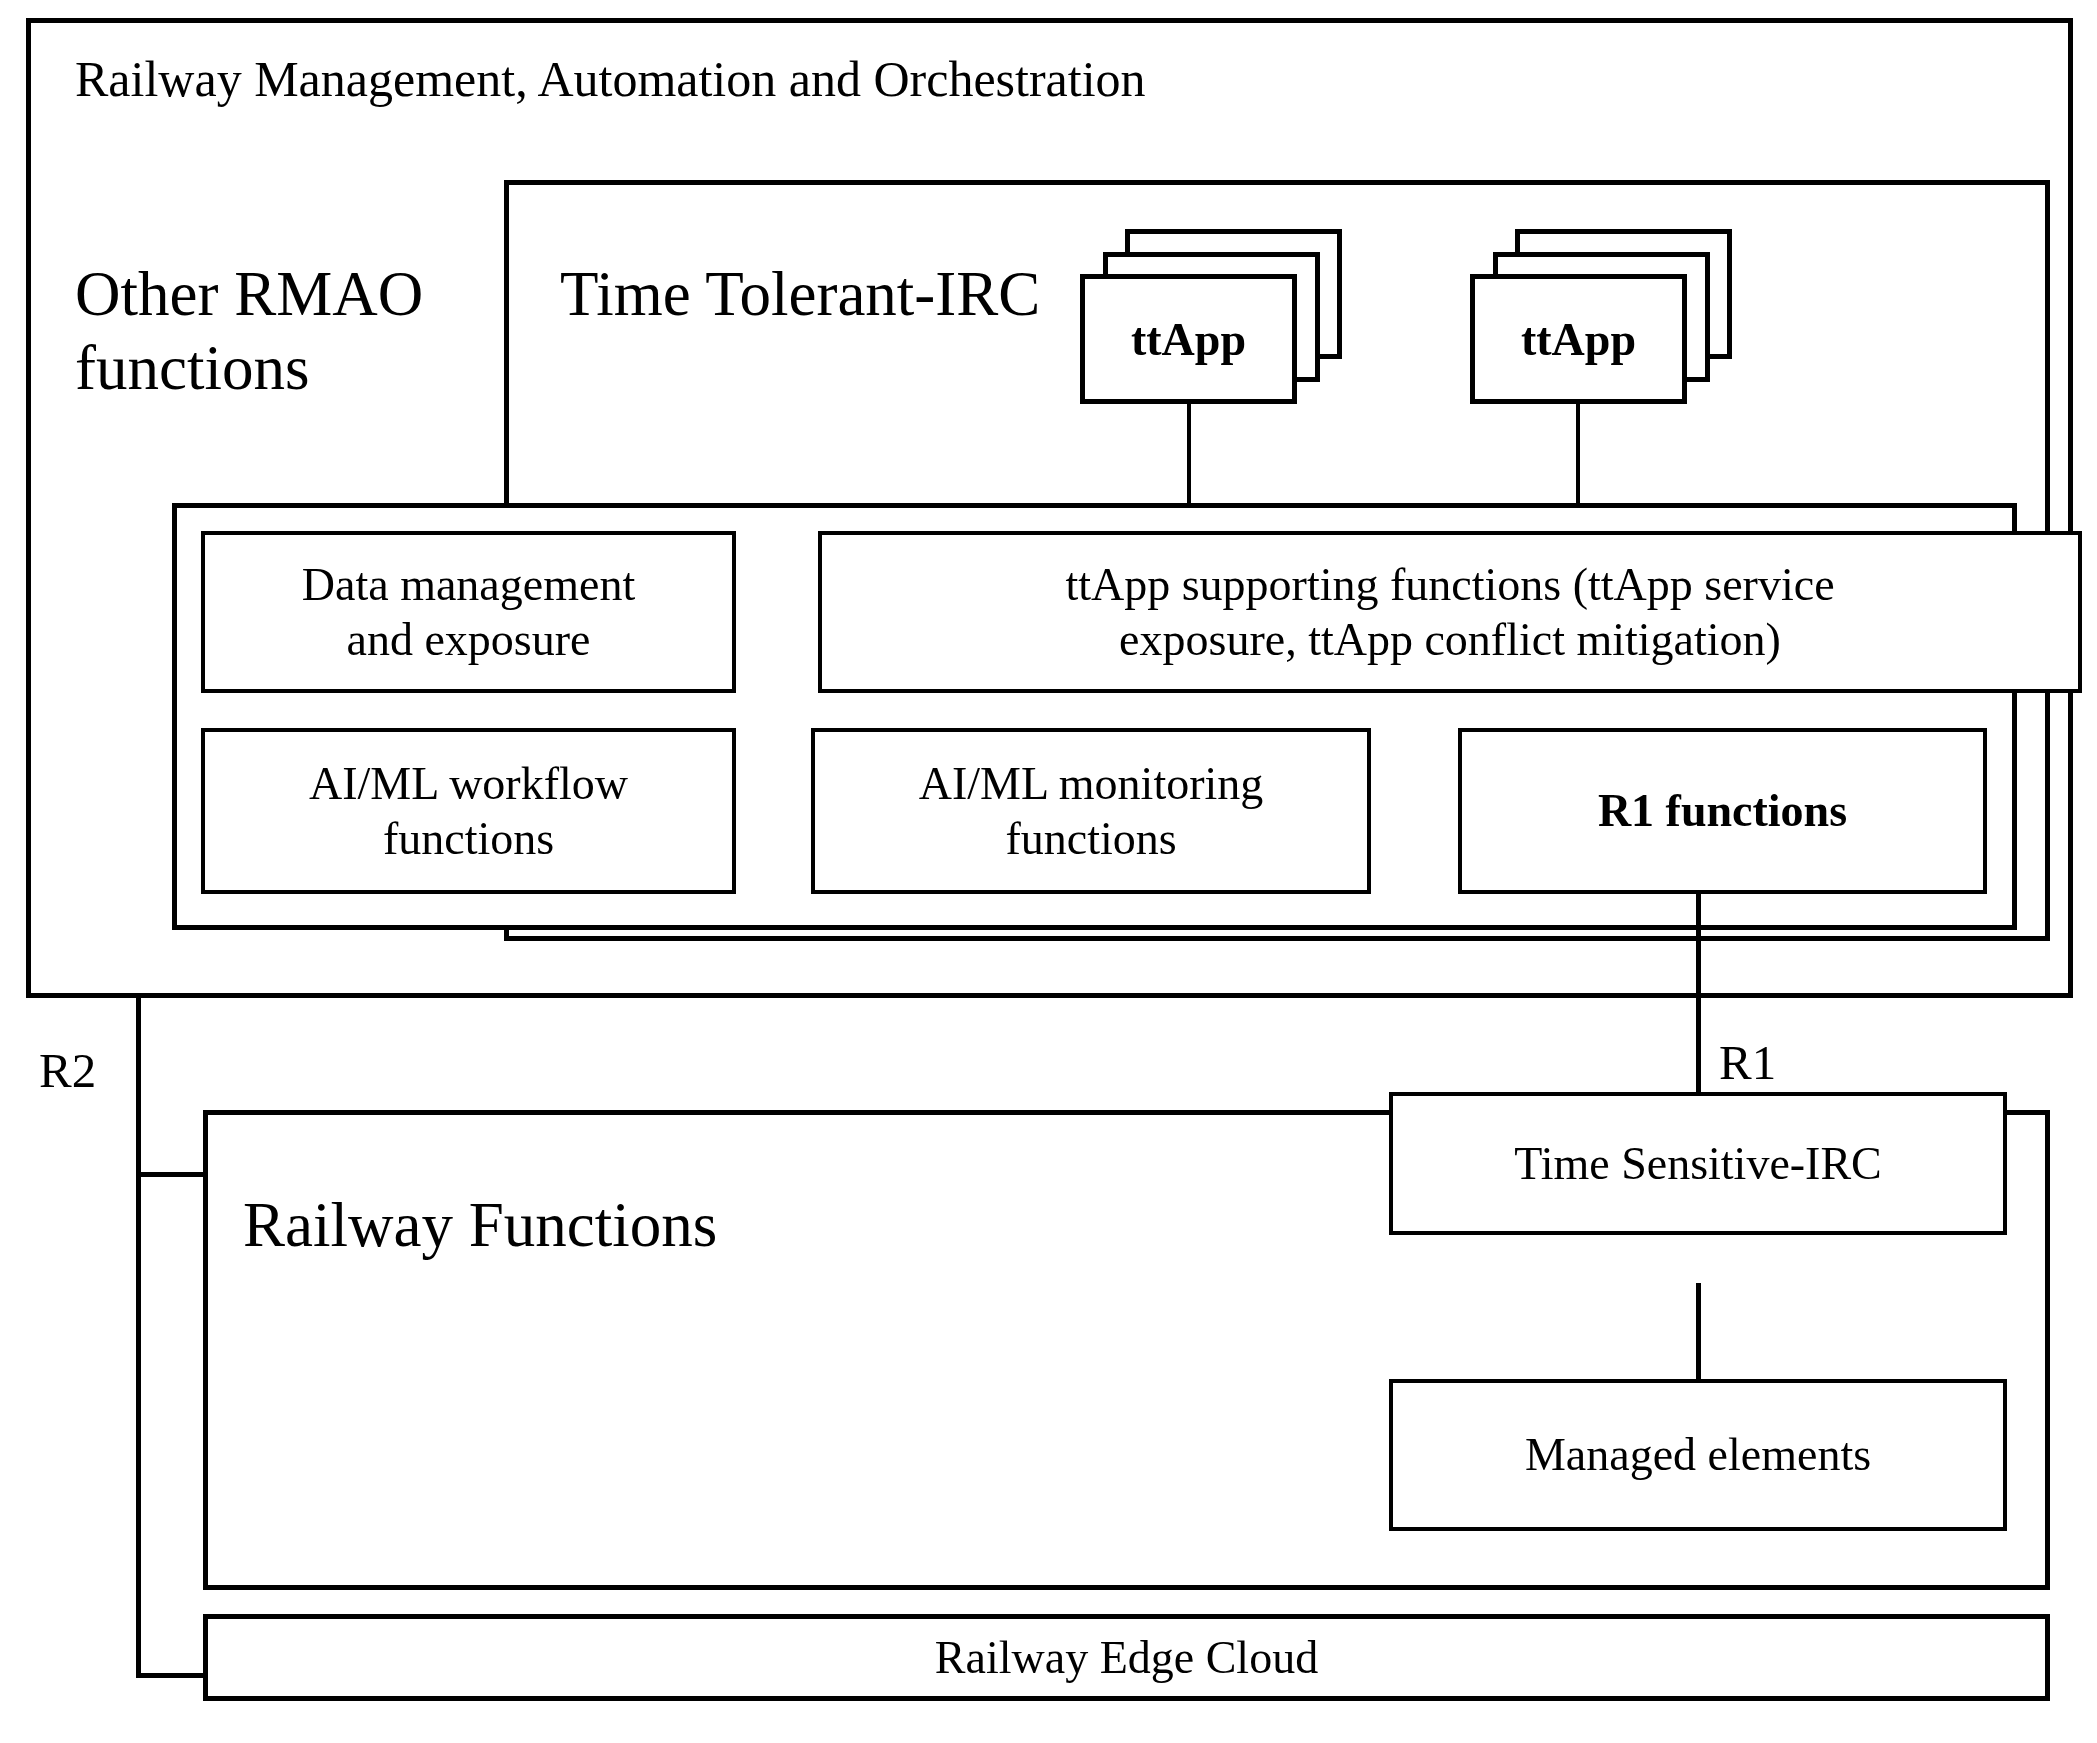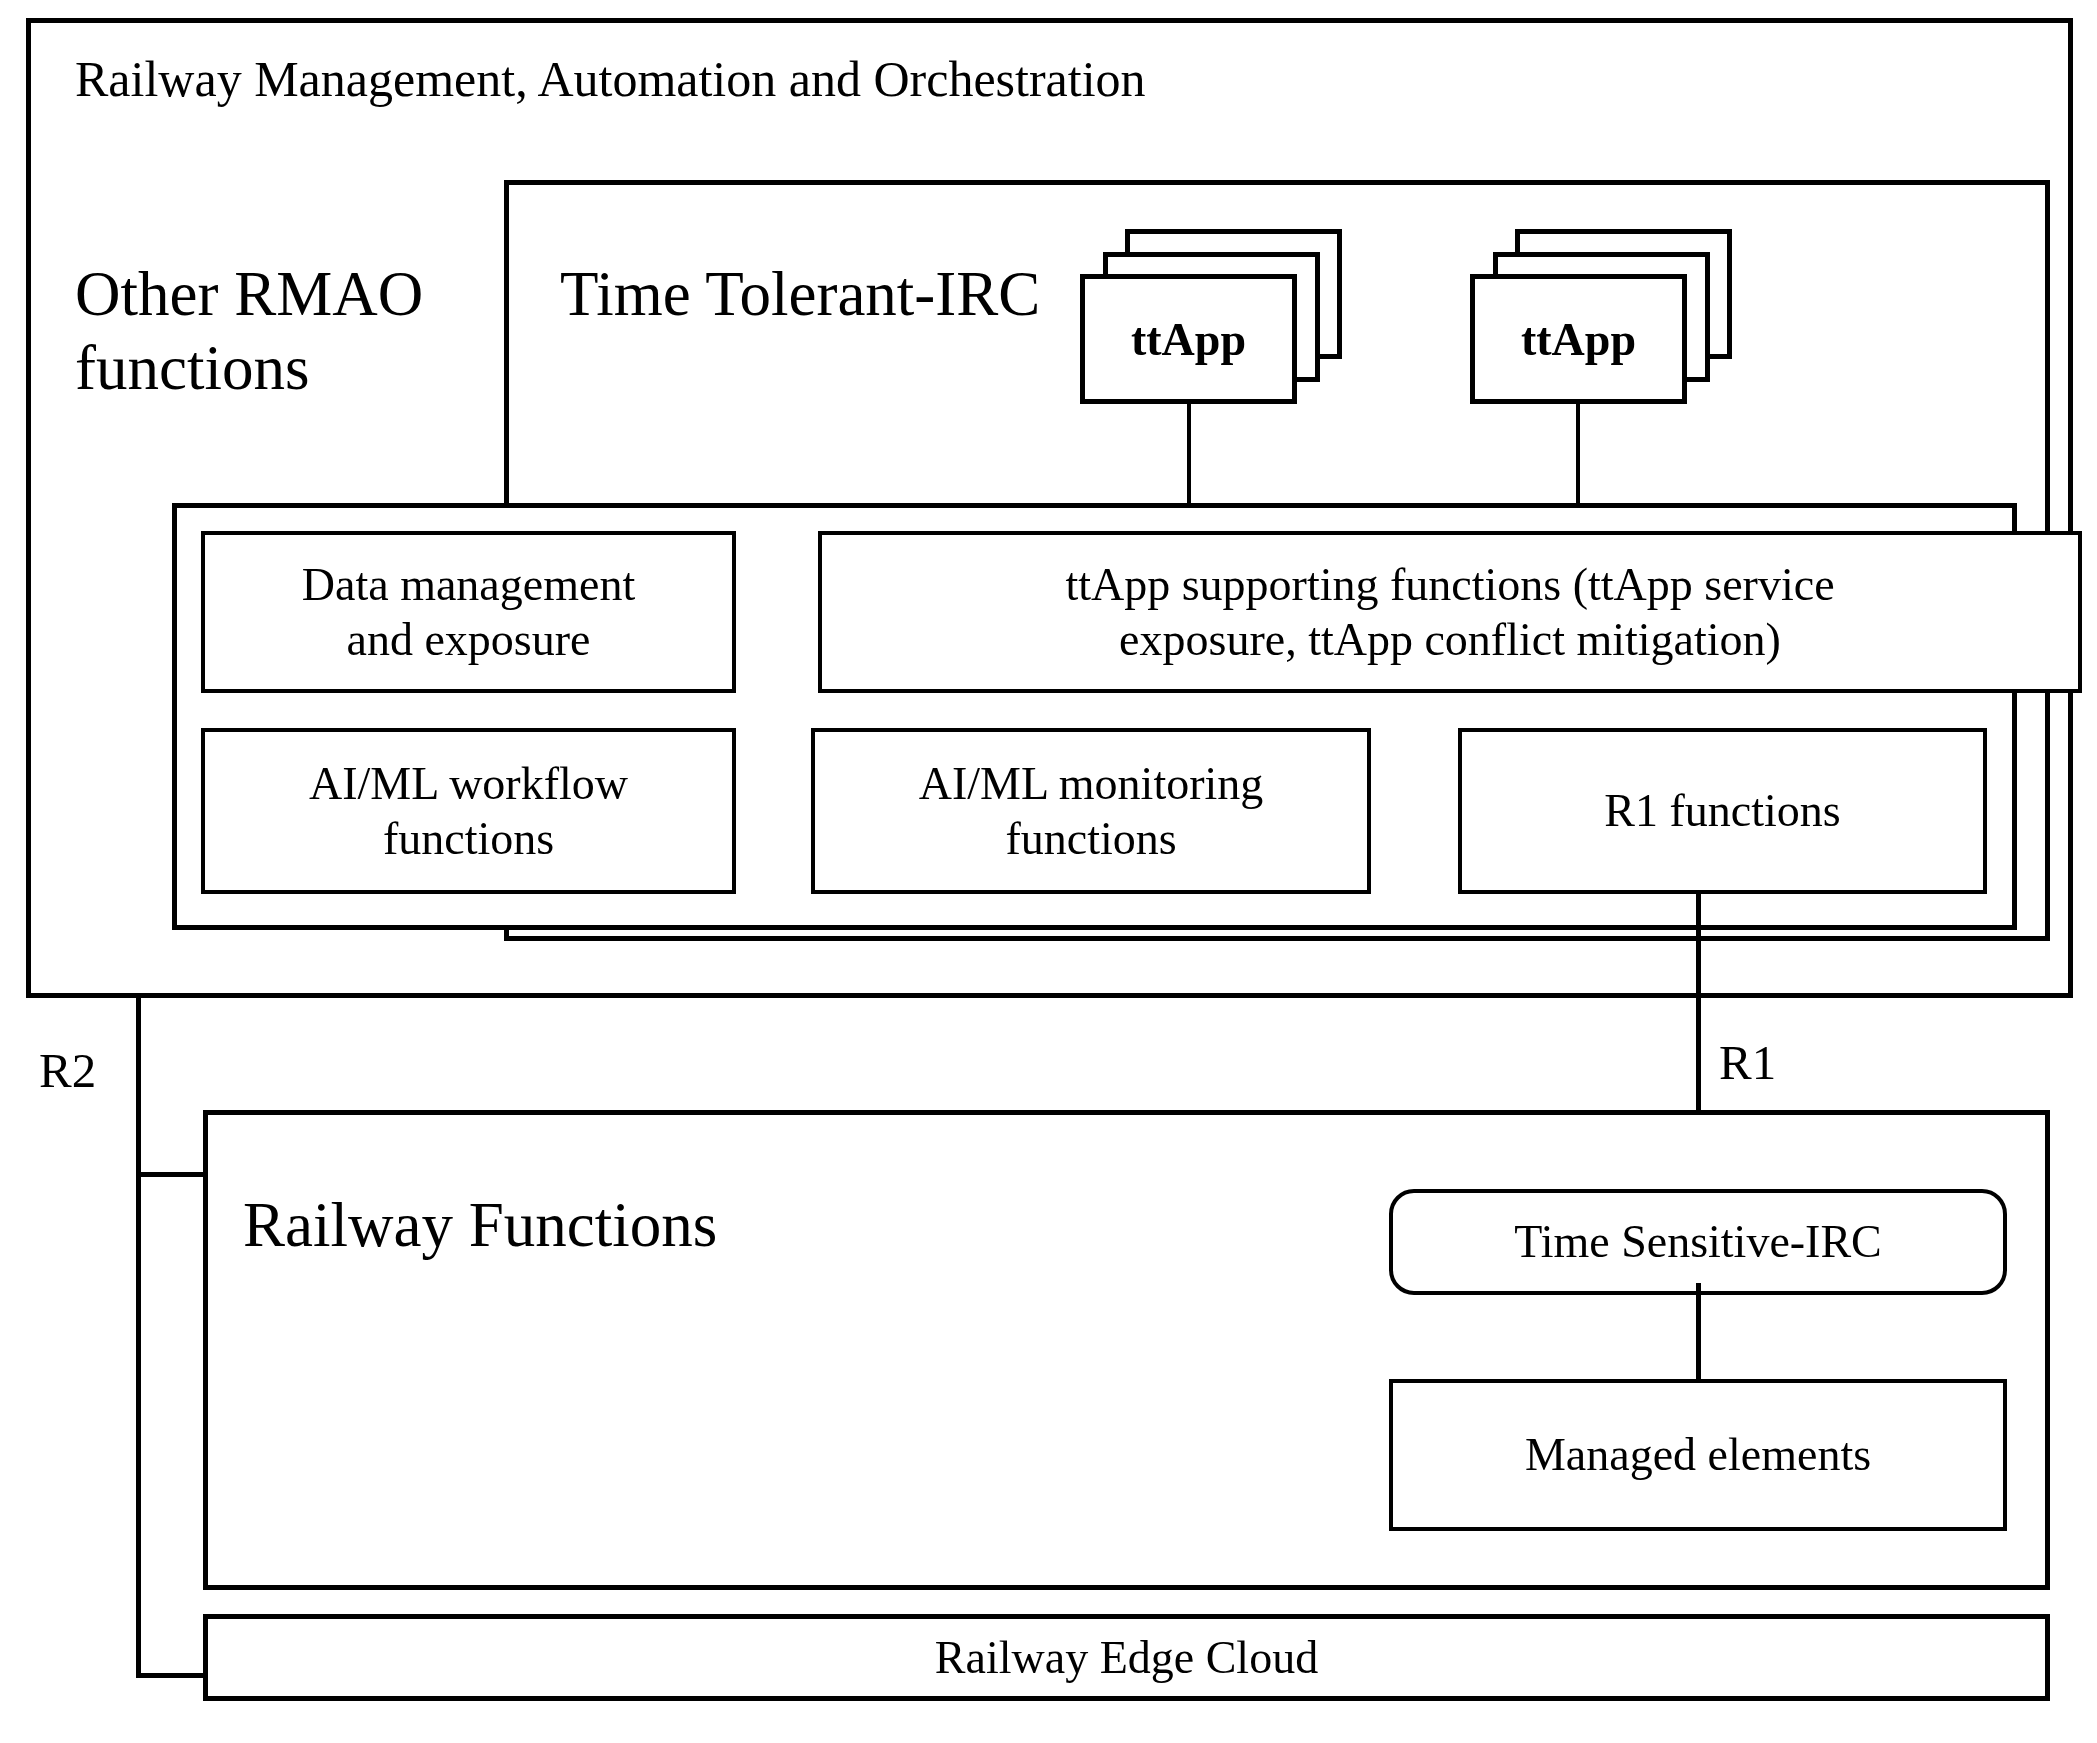--- a/index.html
+++ b/index.html
@@ -126,36 +126,36 @@
     <span style="white-space:pre-line;">AI/ML workflow
 functions</span>
   </div>
 
   <div class="thinbox ctr t-box" style="left:811px; top:728px; width:560px; height:166px;">
     <span style="white-space:pre-line;">AI/ML monitoring
 functions</span>
   </div>
 
   <div class="thinbox ctr t-box" style="left:1458px; top:728px; width:529px; height:166px;">
-    <span style="white-space:pre-line;">R1 functions</span>
+    <span style="white-space:pre-line;font-weight:bold;">R1 functions</span>
   </div>
 
   <div class="vline" style="left:1696px; top:892px; height:251px; width:4.9px;"></div>
   <div class="label t-iface" style="left:1719px; top:1034px;">R1</div>
 
   <div class="vline" style="left:136px; top:993px; height:685px; width:4.9px;"></div>
   <div class="hline" style="left:136px; top:1172px; width:76px;"></div>
   <div class="hline" style="left:136px; top:1673px; width:76px;"></div>
   <div class="label t-iface" style="left:39px; top:1042px;">R2</div>
 
   <div class="box" style="left:203px; top:1110px; width:1847px; height:480px;"></div>
 
   <div class="label t-section" style="left:243px; top:1150px;">Railway Functions</div>
 
-  <div class="thinbox ctr t-box" style="left:1389px; top:1189px; width:618px; height:106px;border-radius:25px;">
+  <div class="thinbox ctr t-box" style="left:1389px; top:1092px; width:618px; height:143px;">
     <span>Time Sensitive-IRC</span>
   </div>
 
   <div class="vline" style="left:1696px; top:1283px; height:99px; width:4.9px;"></div>
 
   <div class="thinbox ctr t-box" style="left:1389px; top:1379px; width:618px; height:152px;">
     <span>Managed elements</span>
   </div>
 
   <div class="box ctr t-box" style="left:203px; top:1614px; width:1847px; height:87px;">

